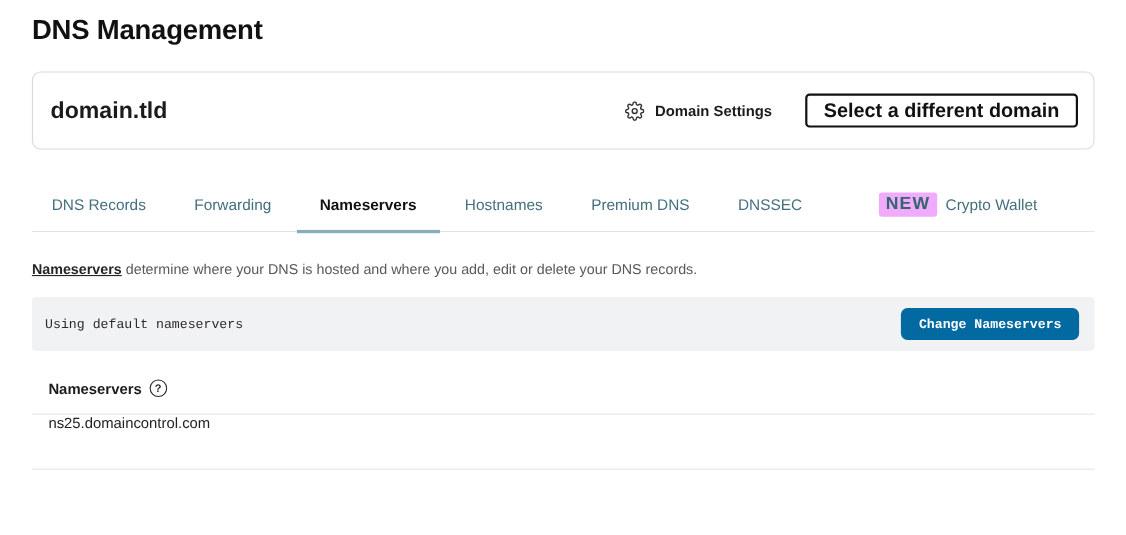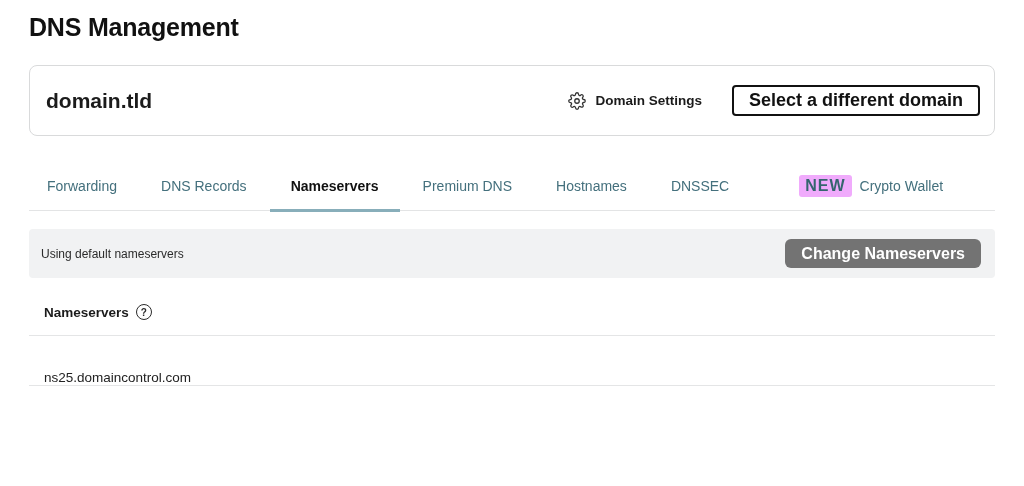--- a/index.html
+++ b/index.html
@@ -33,34 +33,34 @@
     height:3px; background:#88aeba; }
   .badge-new { background:#f0abfc; color:#35656e; font-size:16px; font-weight:700;
     letter-spacing:1px; padding:3px 6px; border-radius:3px; line-height:1;margin-left:26px; }
 
   
   .description { margin-top:26px; font-size:13px; color:#58595b; }
   .description .lead { color:#252525; font-weight:700; text-decoration:underline; cursor:pointer; }
 
   
   .status-bar { margin-top:18px; height:49px; background:#f1f2f3; border-radius:4px;
-    display:flex; align-items:center; padding:0 14px 0 12px; }
+    display:flex; align-items:center; padding:0 14px 0 12px;font-family:Liberation Mono, monospace; }
   .status-text { font-size:12px; font-weight:500; color:#2b2b2b; }
-  .btn-black { margin-left:auto; height:29px; padding:0 16px; background:#737373;
-    border:none; border-radius:6px; font-family:inherit; font-size:16px;
+  .btn-black { margin-left:auto; height:29px; padding:0 16px; background:#0369a1;
+    border:none; border-radius:6px; font-family:inherit; font-size:12px;
     font-weight:700; color:#fff; cursor:pointer; }
 
   
   .ns-header { margin-top:26px; padding:0 0 15px 15px; display:flex; align-items:center; gap:7px; }
   .ns-header-label { font-size:13.5px; font-weight:700; color:#1b1b1b; }
   .help-circle { width:16px; height:16px; border:1.4px solid #2b2b2b; border-radius:50%;
     display:inline-flex; align-items:center; justify-content:center;
     font-size:10px; font-weight:700; color:#2b2b2b; cursor:pointer; }
   .ns-rows { border-bottom:1px solid #e4e5e6; }
-  .ns-row { height:50px; border-top:1px solid #e4e5e6; display:flex; align-items:flex-end;
+  .ns-row { height:50px; border-top:1px solid #e4e5e6; display:flex; align-items:flex-start;
     padding-left:15px; font-size:13.5px; color:#222; }
 </style>
 </head>
 <body>
 
 <div class="container">
 
   <h1 class="page-title">DNS Management</h1>
 
   <div class="domain-card">
@@ -74,43 +74,44 @@
           </svg>
         </span>
         <span class="domain-settings-label">Domain Settings</span>
       </div>
       <button class="btn-outline">Select a different domain</button>
     </div>
   </div>
 
   <div class="tabs">
     <div class="tab">
-        <span>Forwarding</span>
+        <span>DNS Records</span>
       </div>
     <div class="tab">
-        <span>DNS Records</span>
+        <span>Forwarding</span>
       </div>
     <div class="tab active">
         <span>Nameservers</span>
       </div>
     <div class="tab">
-        <span>Premium DNS</span>
+        <span>Hostnames</span>
       </div>
     <div class="tab">
-        <span>Hostnames</span>
+        <span>Premium DNS</span>
       </div>
     <div class="tab">
         <span>DNSSEC</span>
       </div>
     <div class="tab">
       <span class="badge-new">NEW</span>
       <span>Crypto Wallet</span>
     </div>
   </div>
 
+  <p class="description"><span class="lead">Nameservers</span><span> determine where your DNS is hosted and where you add, edit or delete your DNS records.</span></p>
 
   <div class="status-bar">
     <span class="status-text">Using default nameservers</span>
     <button class="btn-black">Change Nameservers</button>
   </div>
 
   <div class="ns-header">
     <span class="ns-header-label">Nameservers</span>
     <span class="help-circle">?</span>
   </div>

